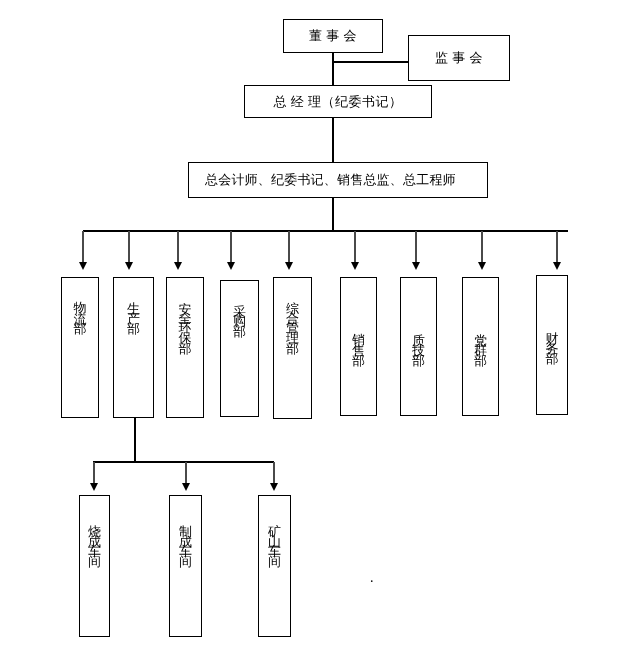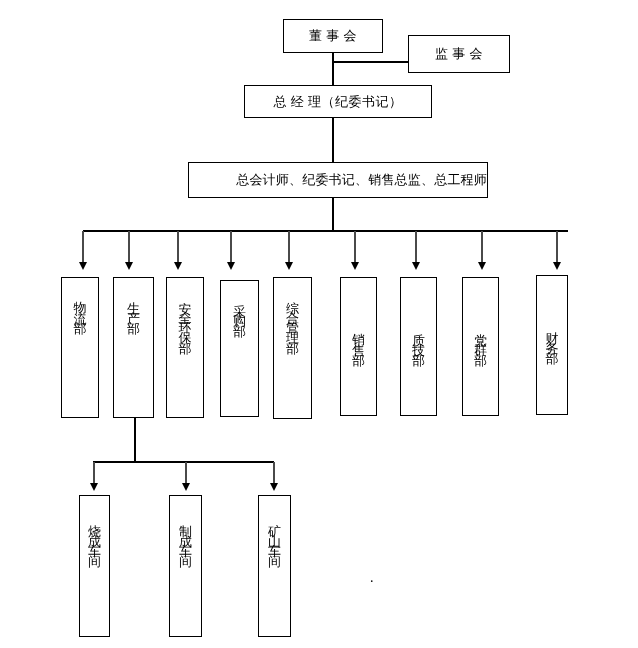--- a/index.html
+++ b/index.html
@@ -21,21 +21,21 @@
     color: #000000;
   }
   .hbox {
     display: flex;
     align-items: center;
     justify-content: center;
     white-space: pre;
     letter-spacing: 0.5px;
   }
   .hbox.left-align {
-    justify-content: flex-end;
+    justify-content: flex-start;
     padding-left: 16px;
     letter-spacing: 0.2px;
   }
   .vbox {
     display: flex;
     justify-content: center;
     align-items: flex-start;
   }
   .vtext {
     writing-mode: vertical-rl;
@@ -60,21 +60,21 @@
 </style>
 </head>
 <body>
 
 <div id="canvas">
 
   <div class="box hbox" style="left:283px; top:19px; width:100px; height:34px;">
     <span>董 事 会</span>
   </div>
 
-  <div class="box hbox" style="left:408px; top:35px; width:102px; height:38px;">
+  <div class="box hbox" style="left:408px; top:35px; width:102px; height:46px;">
     <span>监 事 会</span>
   </div>
 
   <div class="line" style="left:332px; top:53px; width:1.5px; height:32px;"></div>
 
   <div class="line" style="left:333px; top:61px; width:75px; height:1.5px;"></div>
 
   <div class="box hbox" style="left:244px; top:85px; width:188px; height:33px;">
     <span>总 经 理（纪委书记）</span>
   </div>

